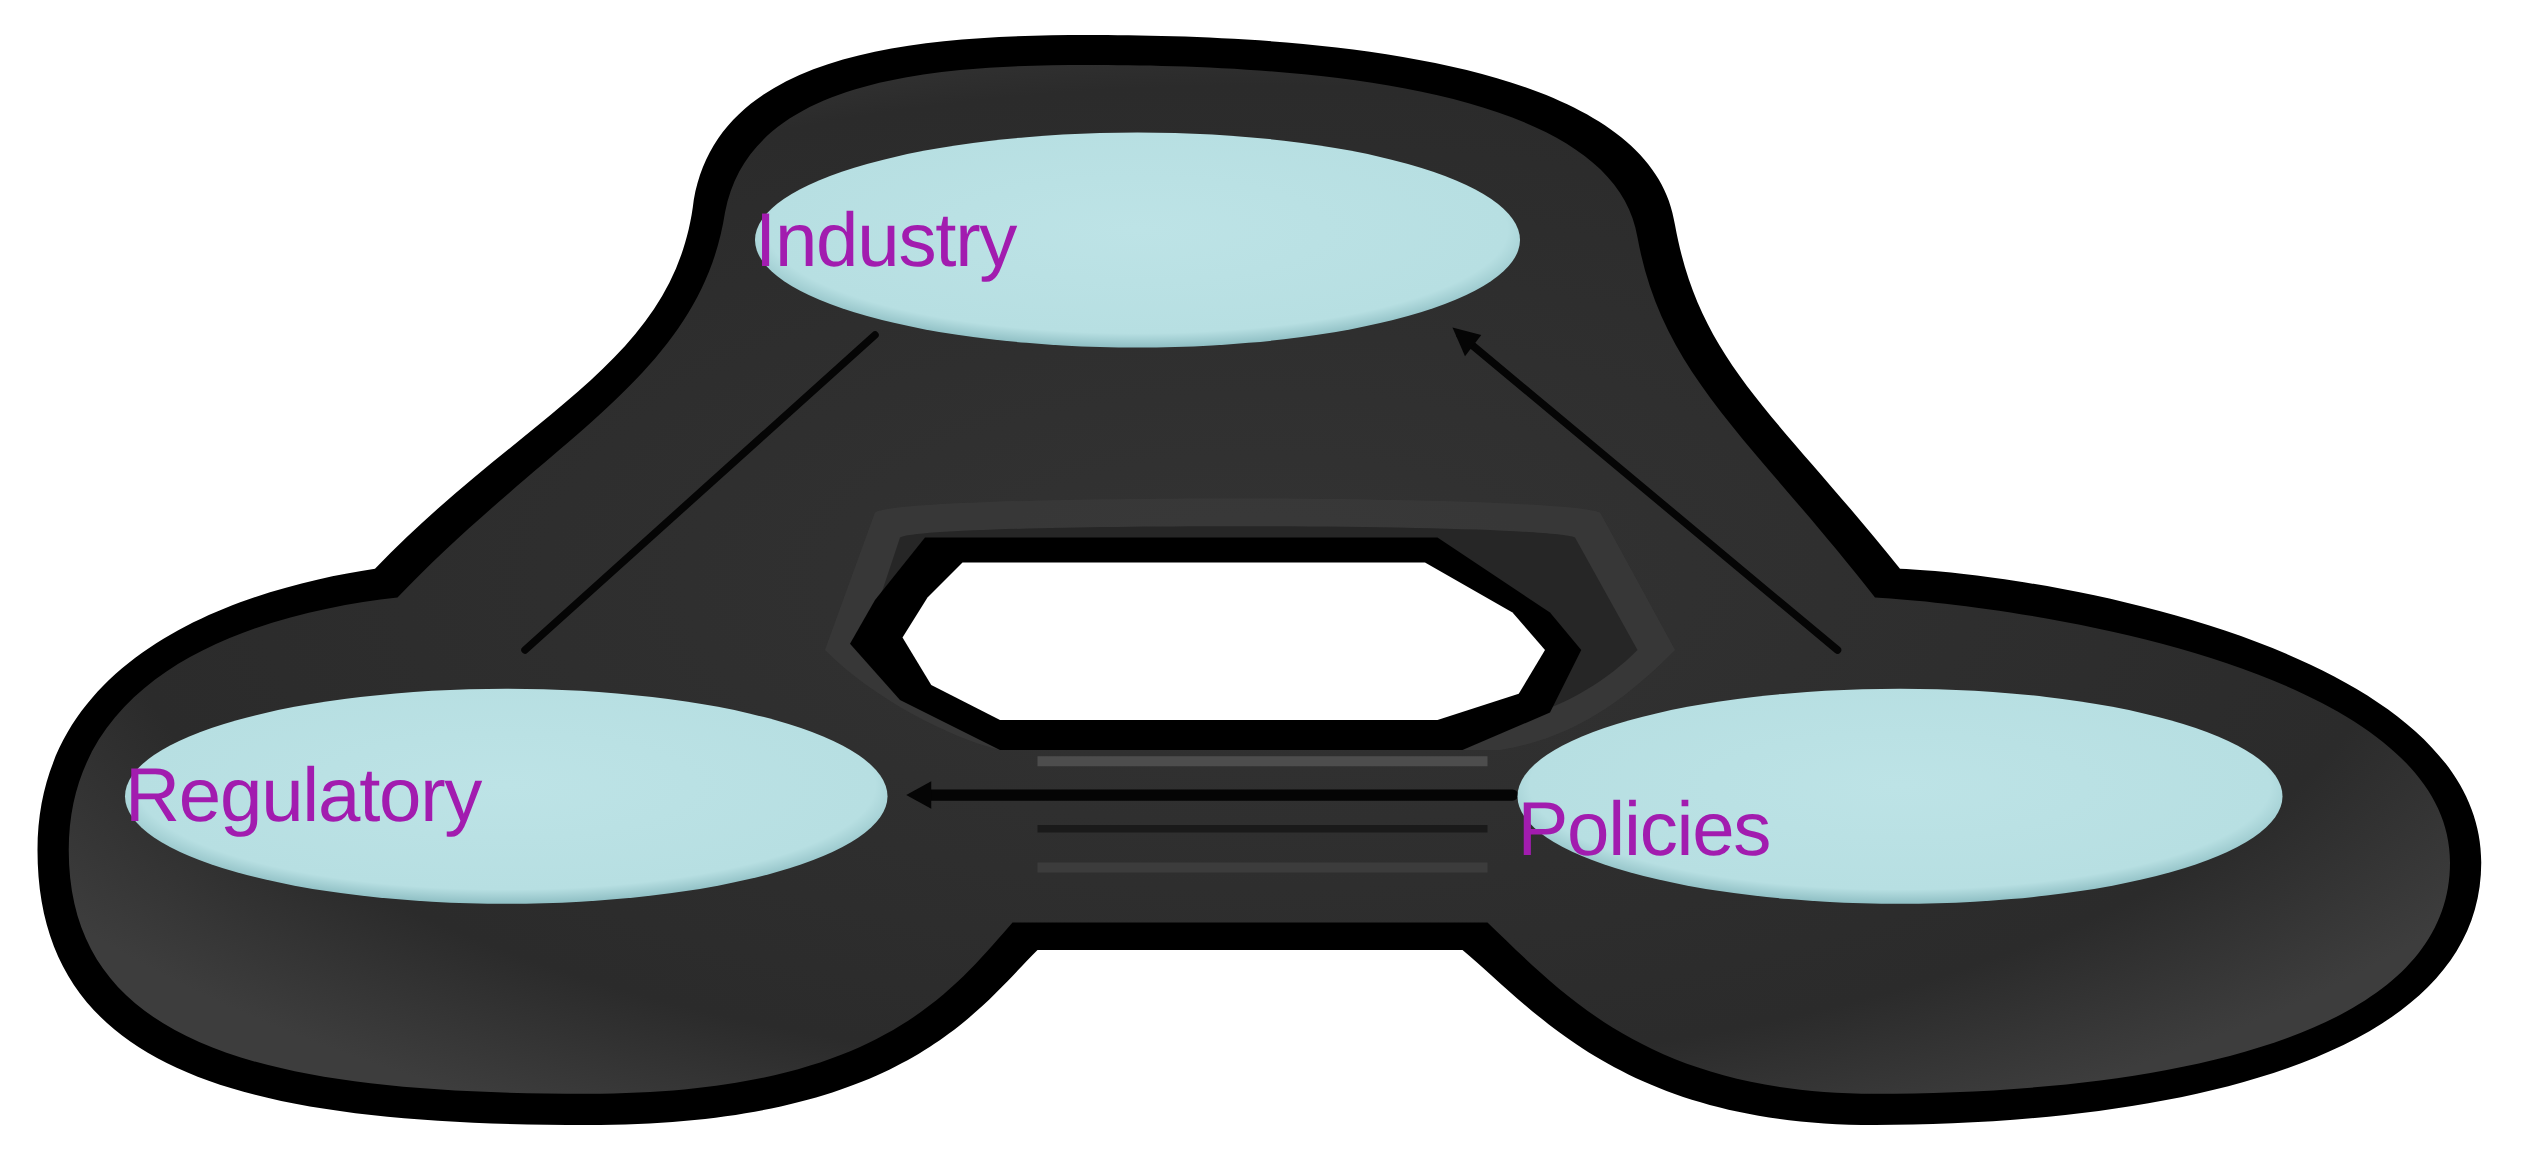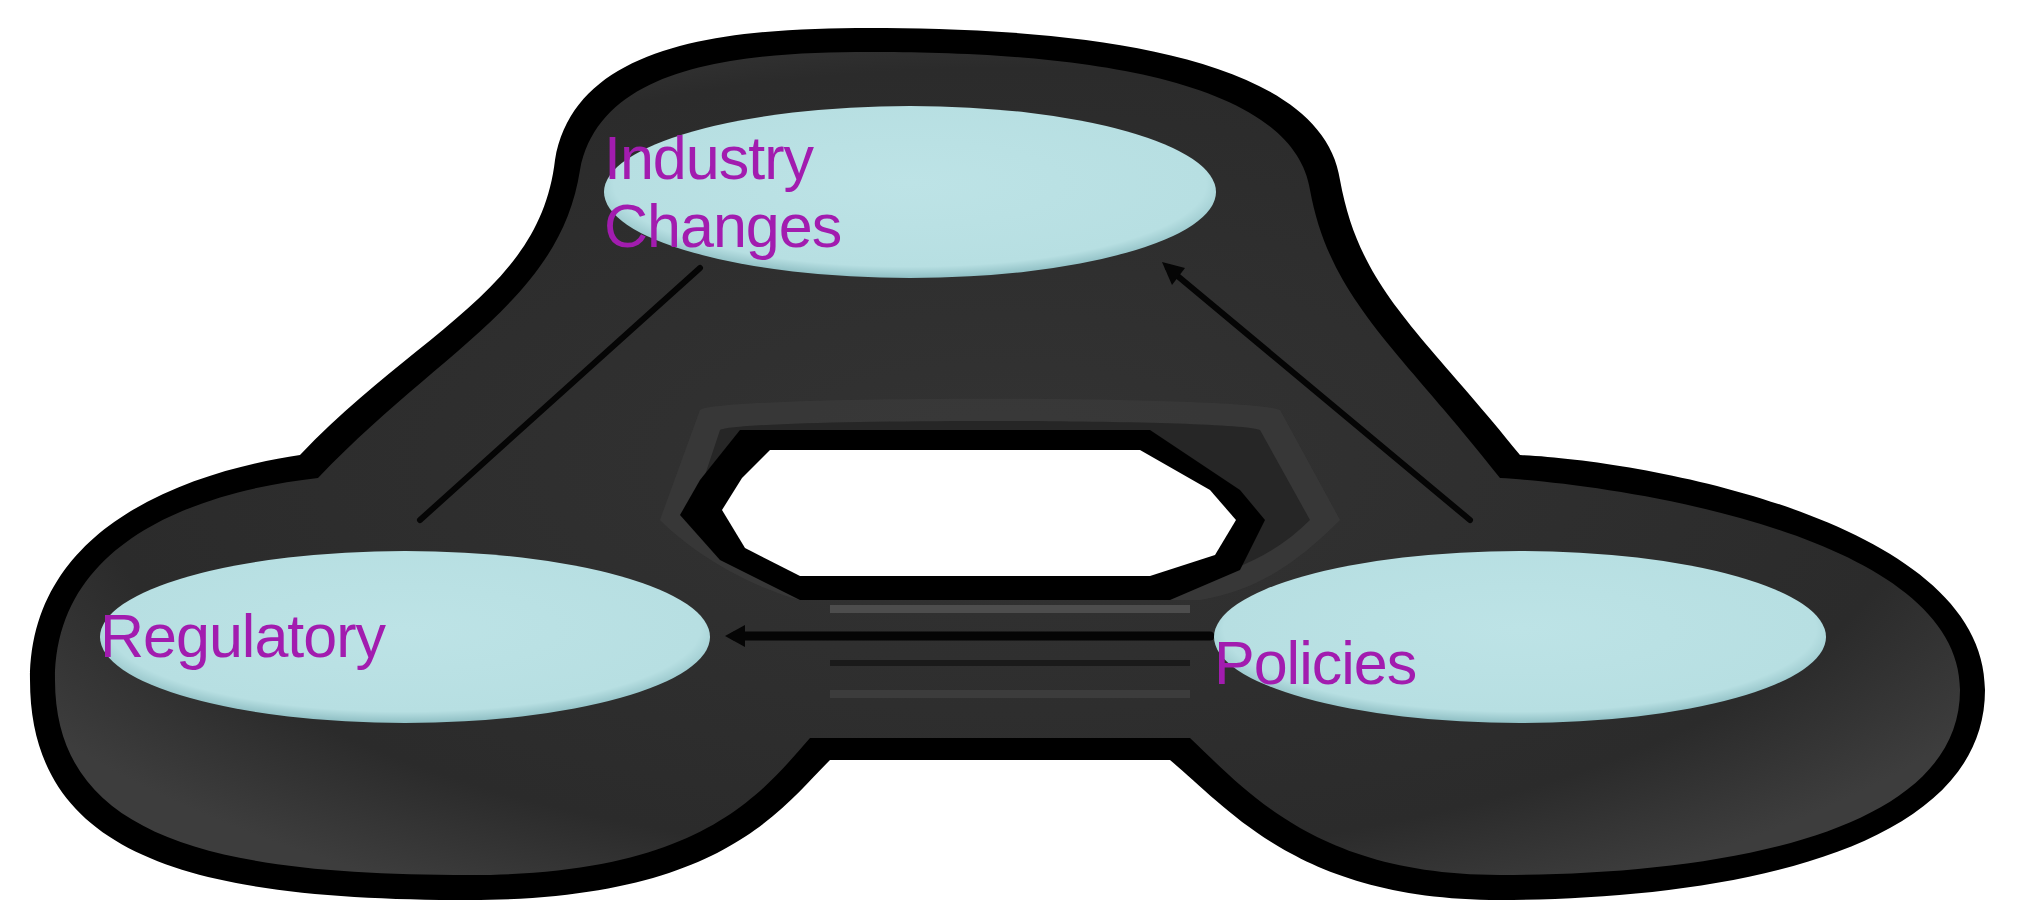--- a/index.html
+++ b/index.html
@@ -107,21 +107,20 @@
     <g>
       <ellipse cx="910" cy="192" rx="306" ry="86" fill="url(#nodeGrad)"></ellipse>
       <ellipse cx="405" cy="637" rx="305" ry="86" fill="url(#nodeGrad)"></ellipse>
       <ellipse cx="1520" cy="637" rx="306" ry="86" fill="url(#nodeGrad)"></ellipse>
     </g>
   </svg>
 
   
   <div class="node-label" style="left:604px; top:124px; width:612px; height:136px; flex-direction:column;">
     <span>Industry</span>
-    <span>Changes</span>
   </div>
 
   <div class="node-label" style="left:100px; top:568px; width:610px; height:136px; flex-direction:column;">
     <span>Regulatory</span>
   </div>
 
   <div class="node-label" style="left:1214px; top:628px; width:612px; height:70px; flex-direction:column;">
     <span>Policies</span>
   </div>
 </div>

